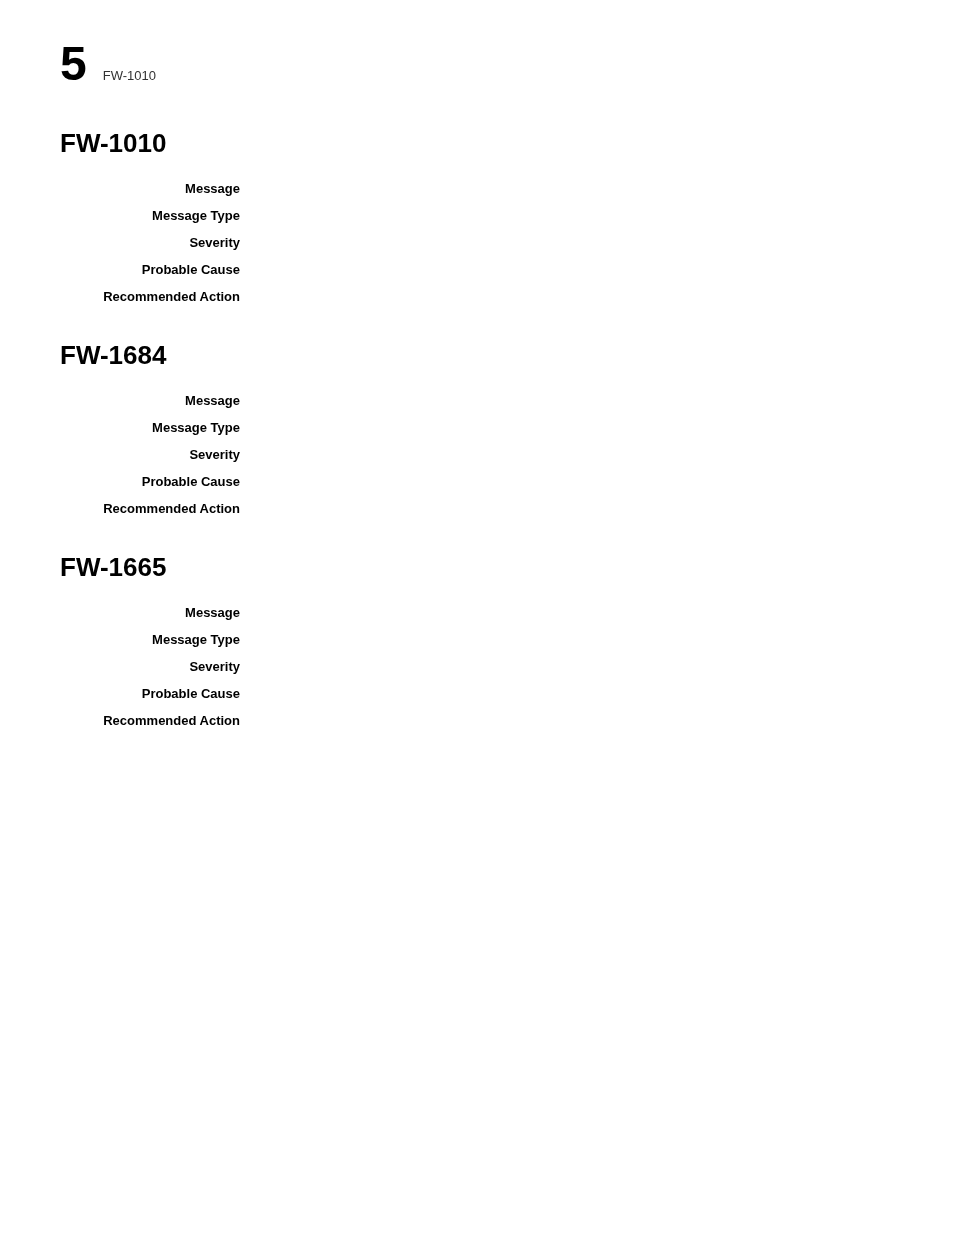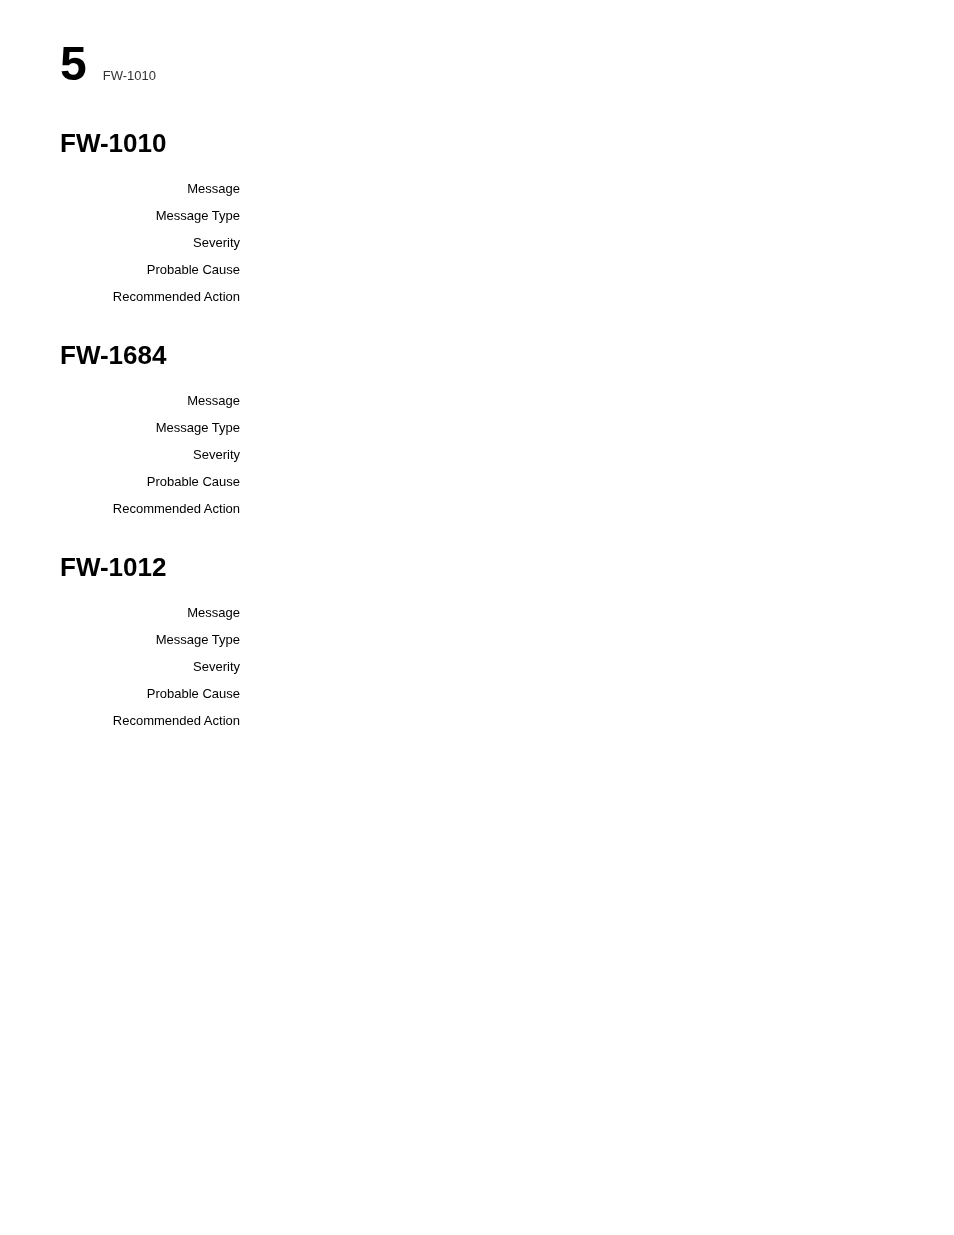--- a/index.html
+++ b/index.html
@@ -49,21 +49,21 @@
     .field-row {
       display: flex;
       margin-bottom: 10px;
       align-items: flex-start;
     }
 
     .field-label {
       width: 200px;
       min-width: 200px;
       font-size: 13px;
-      font-weight: normal;
+      font-weight: bold;
       text-align: right;
       padding-right: 20px;
       padding-top: 2px;
     }
 
     .field-value {
       font-size: 13px;
       flex: 1;
       color: #000;
     }
@@ -117,21 +117,21 @@
       <div class="field-row">
         <div class="field-label">Probable Cause</div>
         <div class="field-value"></div>
       </div>
       <div class="field-row">
         <div class="field-label">Recommended Action</div>
         <div class="field-value"></div>
       </div>
     </div>
     <div class="section">
-      <div class="section-title">FW-1012</div>
+      <div class="section-title">FW-1665</div>
       <div class="field-row">
         <div class="field-label">Message</div>
         <div class="field-value"></div>
       </div>
       <div class="field-row">
         <div class="field-label">Message Type</div>
         <div class="field-value"></div>
       </div>
       <div class="field-row">
         <div class="field-label">Severity</div>

